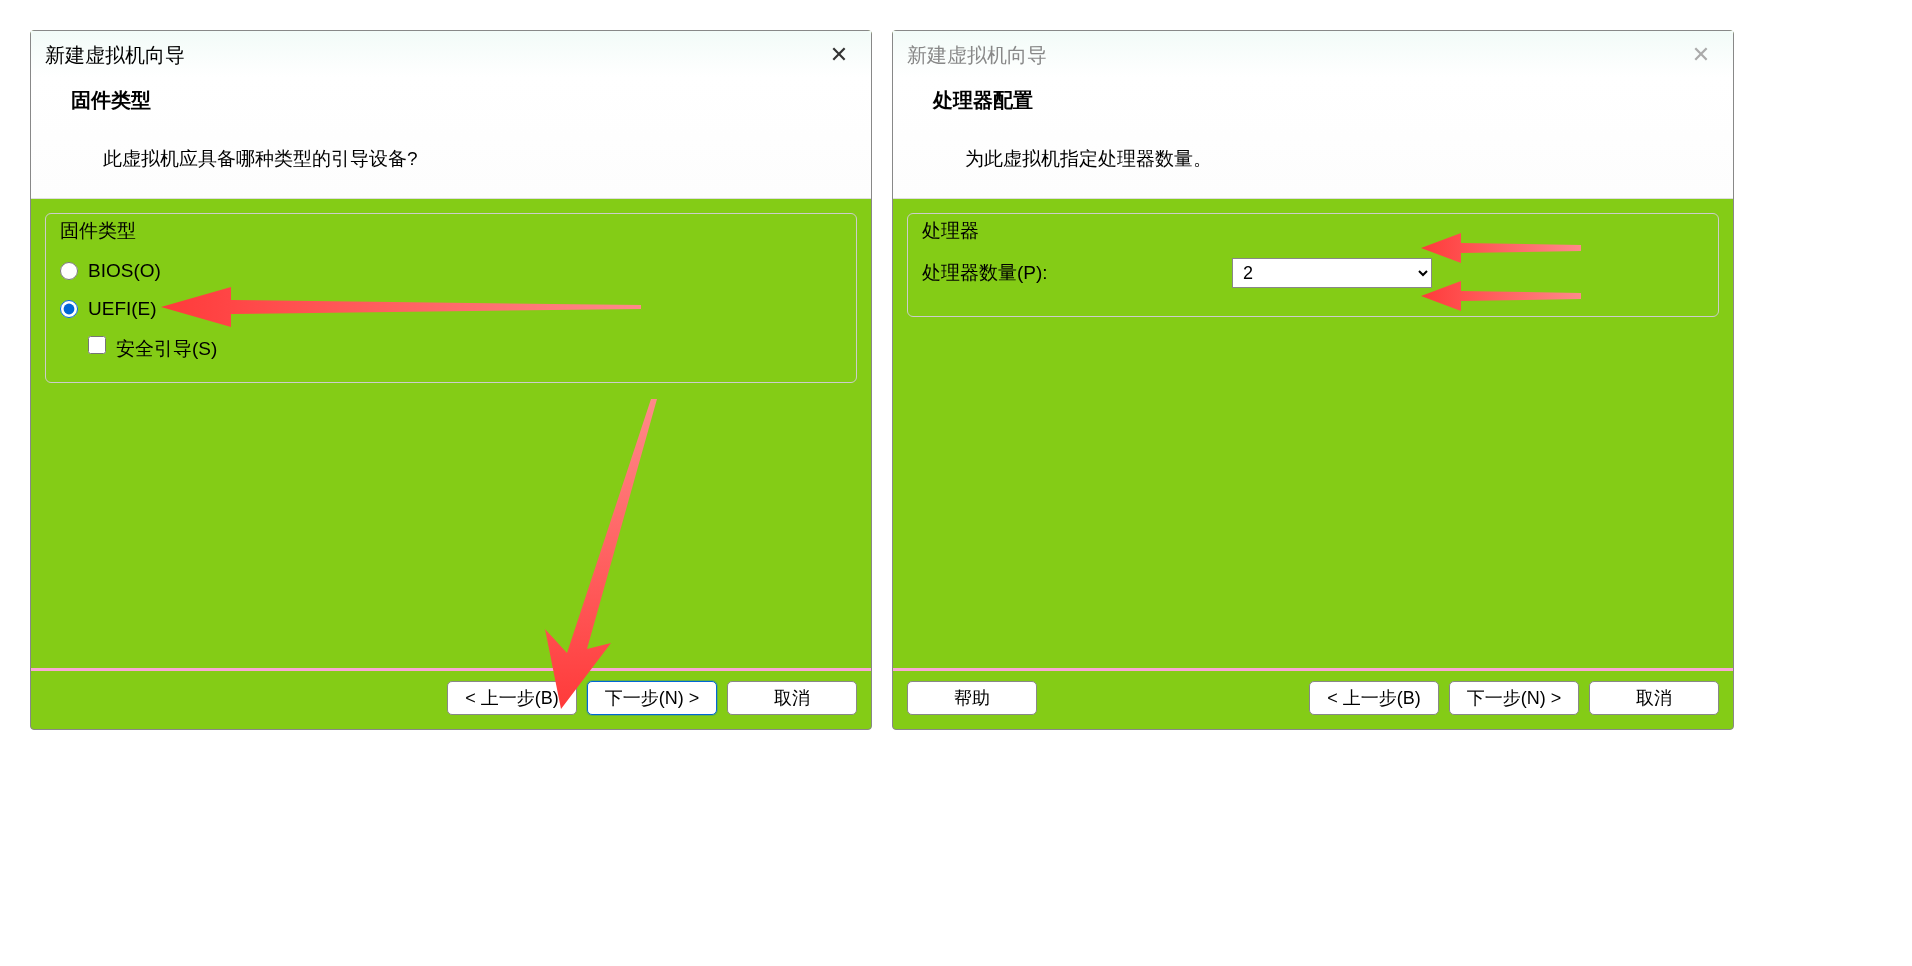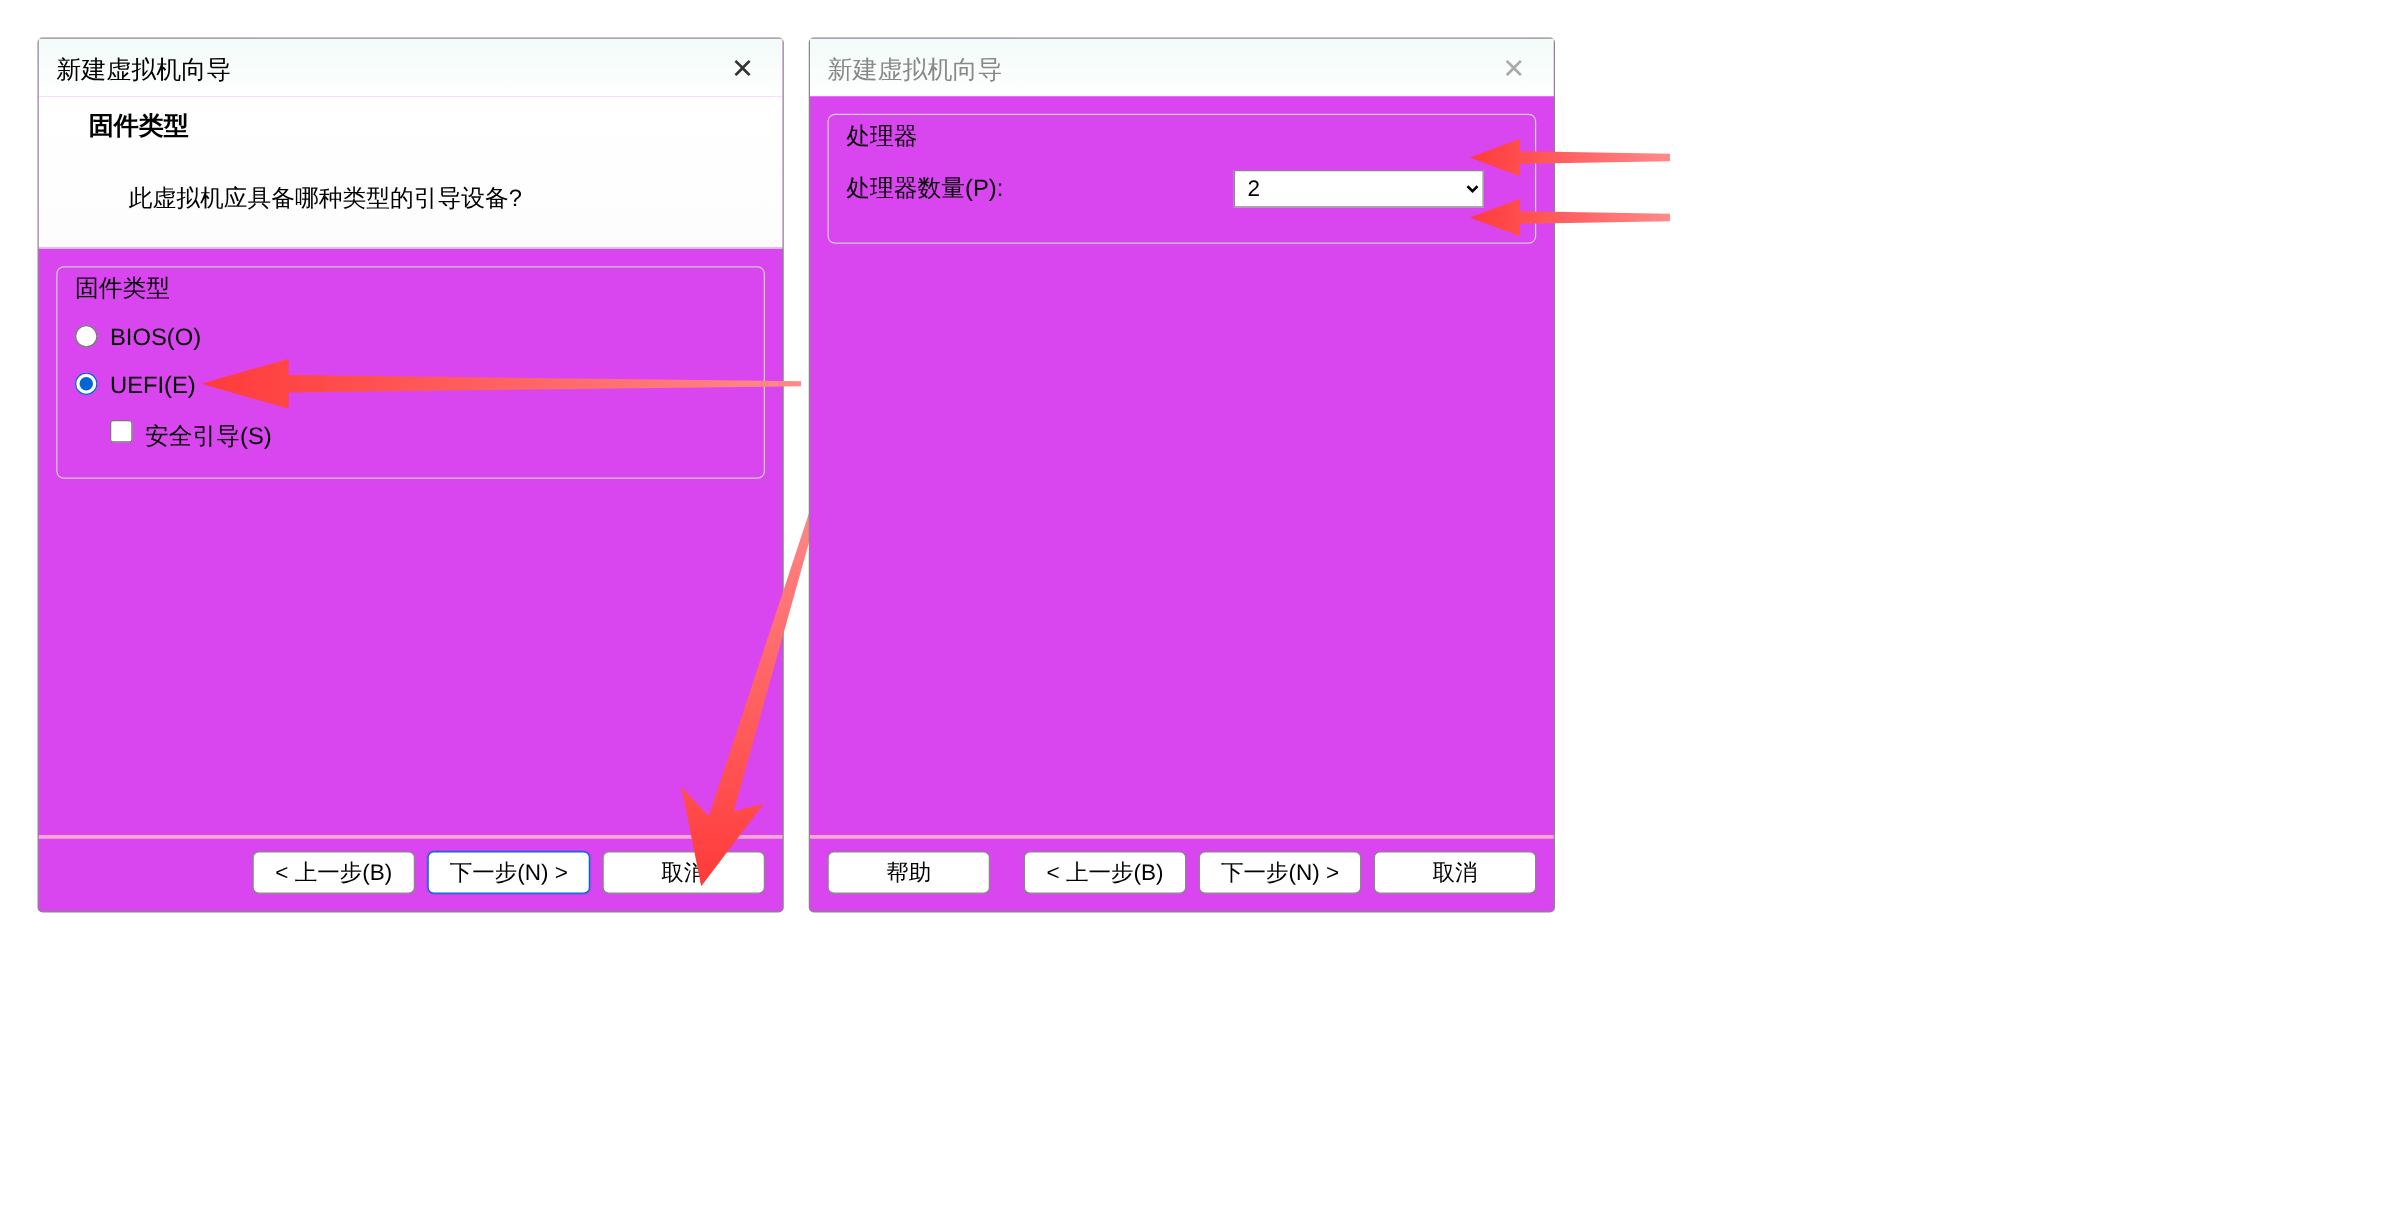--- a/index.html
+++ b/index.html
@@ -9,25 +9,25 @@
     }
     body {
       font-family: "Microsoft YaHei", "Segoe UI", sans-serif;
       background: #fff;
       padding: 30px;
       display: flex;
       gap: 20px;
       font-size: 18px;
     }
     .dialog {
-      width: 597px;
+      width: 842px;
       height: 700px;
       border: 1px solid #888;
       border-radius: 4px;
-      background: #d946ef;
+      background: #84cc16;
       display: flex;
       flex-direction: column;
       position: relative;
     }
     .dialog.inactive .titlebar-title {
       color: #888;
     }
     .dialog.inactive .close-x {
       color: #aaa;
     }
@@ -88,21 +88,21 @@
       color: #000;
       background: transparent;
       position: relative;
       top: -2px;
       display: inline-block;
       margin-left: -4px;
       padding: 6px 0 8px 4px;
     }
     .radio-row {
       display: flex;
-      align-items: flex-start;
+      align-items: center;
       gap: 10px;
       margin: 6px 0 16px 0;
     }
     .radio-row input[type=radio] {
       width: 18px;
       height: 18px;
       accent-color: #0066d6;
     }
     .radio-row label {
       font-size: 19px;
@@ -252,20 +252,24 @@
 </div>
 
 <div class="dialog inactive">
   <div class="titlebar">
     <span class="titlebar-title">新建虚拟机向导</span>
     <div class="close-btn">
       <span class="close-x">✕</span>
     </div>
   </div>
 
+  <div class="header-block">
+    <div class="header-heading">处理器配置</div>
+    <div class="header-sub">为此虚拟机指定处理器数量。</div>
+  </div>
 
   <div class="body-area">
     <div class="groupbox">
       <div class="group-label">处理器</div>
 
       <div class="form-row">
         <span class="f-label">处理器数量(P):</span>
         <select>
           <option>2</option>
         </select>

